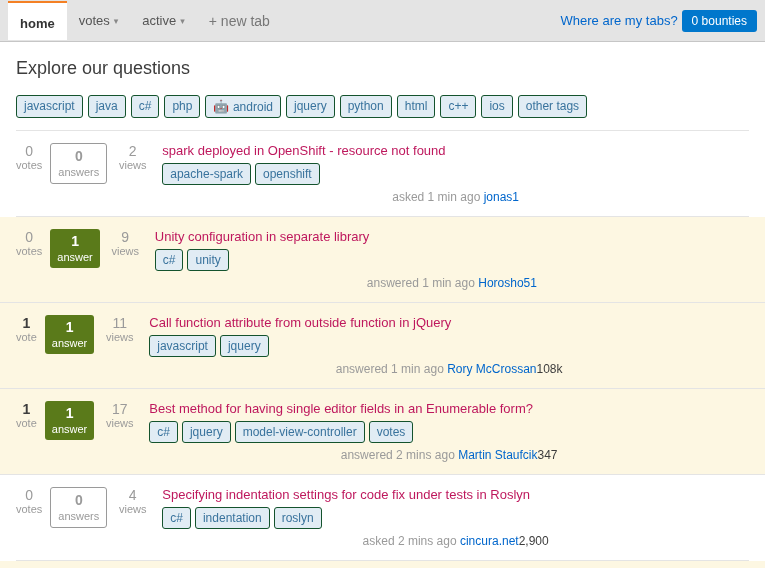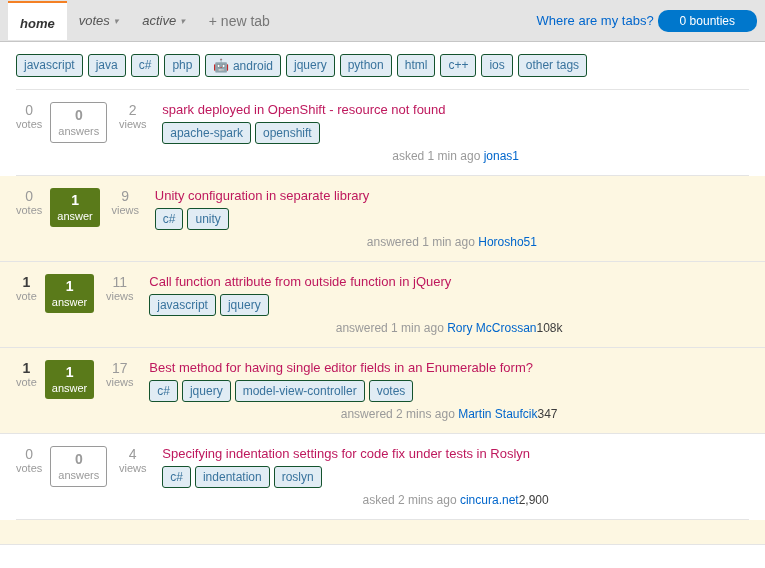--- a/index.html
+++ b/index.html
@@ -1,26 +1,26 @@
 <!DOCTYPE html>
 <html><head>
   <meta charset="utf-8">
   <style>
     * { box-sizing: border-box; margin: 0; padding: 0; }
     body { font-family: Arial, sans-serif; font-size: 13px; background: #fff; color: #3d3d3d; width: 765px; }
 
     
     .nav-tabs { display: flex; align-items: center; background: #e4e4e4; border-bottom: 1px solid #c6c6c6; padding: 0 8px; }
-    .nav-tab { padding: 13px 12px; cursor: pointer; font-size: 13px; color: #555; display: flex; align-items: center; gap: 4px; font-style: italic; }
+    .nav-tab { padding: 13px 12px; cursor: pointer; font-size: 13px; color: #555; display: flex; align-items: center; gap: 4px; }
     .nav-tab.active { background: #fff; color: #333; font-weight: bold; border-top: 2px solid #f48024; margin-top: 0; padding-bottom: 9px; }
     .nav-tab .caret { font-size: 9px; color: #888; }
     .nav-tab-new { color: #777; font-size: 14px; padding: 8px 12px; cursor: pointer; }
     .nav-tabs-right { margin-left: auto; display: flex; align-items: center; gap: 4px; }
     .where-tabs { color: #06c; font-size: 13px; cursor: pointer; }
-    .bounties-btn { background: #07c; color: #fff; padding: 4px 22px; border-radius: 10px; font-size: 12px; cursor: pointer; }
+    .bounties-btn { background: #07c; color: #fff; padding: 4px 10px; border-radius: 3px; font-size: 12px; cursor: pointer; }
 
     
     .main { padding: 12px 16px; }
     .explore-header { display: flex; align-items: flex-start; gap: 16px; flex-wrap: wrap; margin-bottom: 12px; }
     .explore-title { font-size: 18px; color: #3d3d3d; font-weight: normal; white-space: nowrap; margin-top: 4px; }
     .tags-area { display: flex; flex-wrap: wrap; gap: 5px; }
     .tag { display: inline-block; padding: 3px 7px; background: #e1ecf4; color: #39739d; border: 1px solid #14532d; border-radius: 3px; font-size: 12px; cursor: pointer; }
 
     
     .questions-list { border-top: 1px solid #e4e4e4; }
@@ -69,20 +69,21 @@
   </div>
   <div class="nav-tabs-right">
     <span class="where-tabs">Where are my tabs?</span>
     <span class="bounties-btn">0 bounties</span>
   </div>
 </div>
 
 <div class="main">
 
   <div class="explore-header">
+    <span class="explore-title">Explore our questions</span>
     <div class="tags-area" id="tags-area">
         <span class="tag">javascript</span>
         <span class="tag">java</span>
         <span class="tag">c#</span>
         <span class="tag">php</span>
         <span class="tag"><span style="color:#9AAB3A;font-size:13px;">🤖</span> android</span>
         <span class="tag">jquery</span>
         <span class="tag">python</span>
         <span class="tag">html</span>
         <span class="tag">c++</span>

